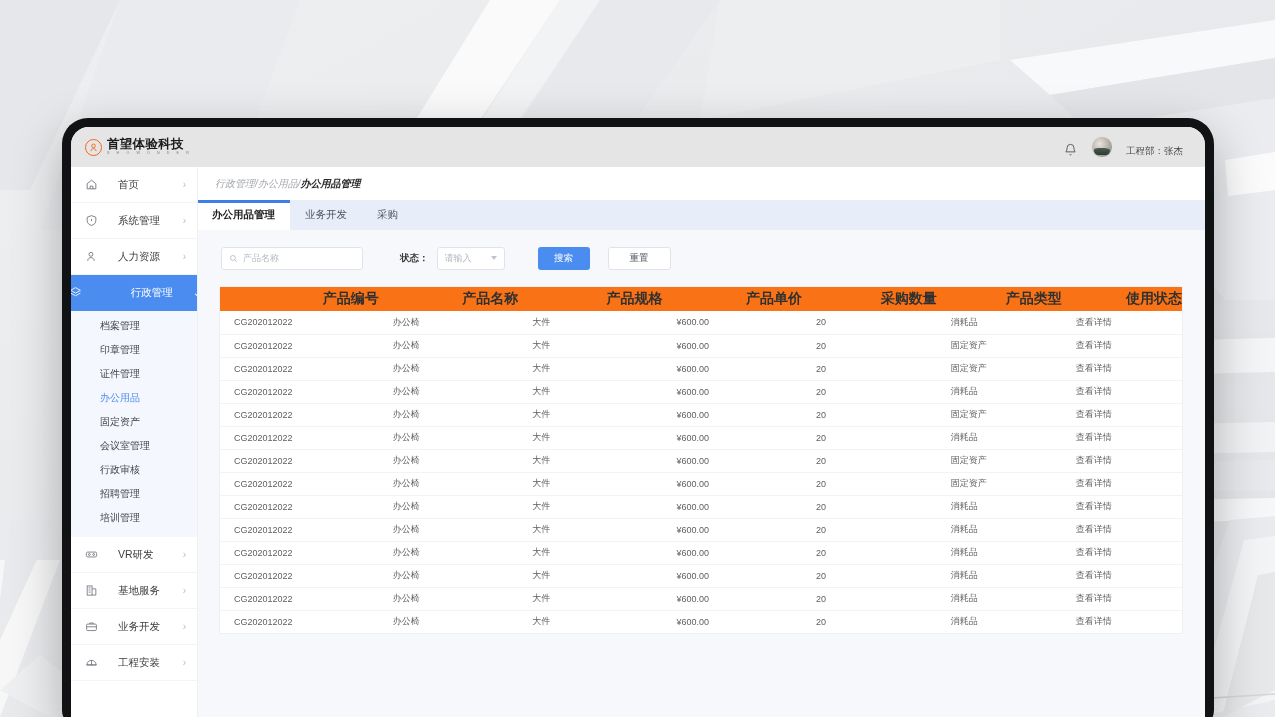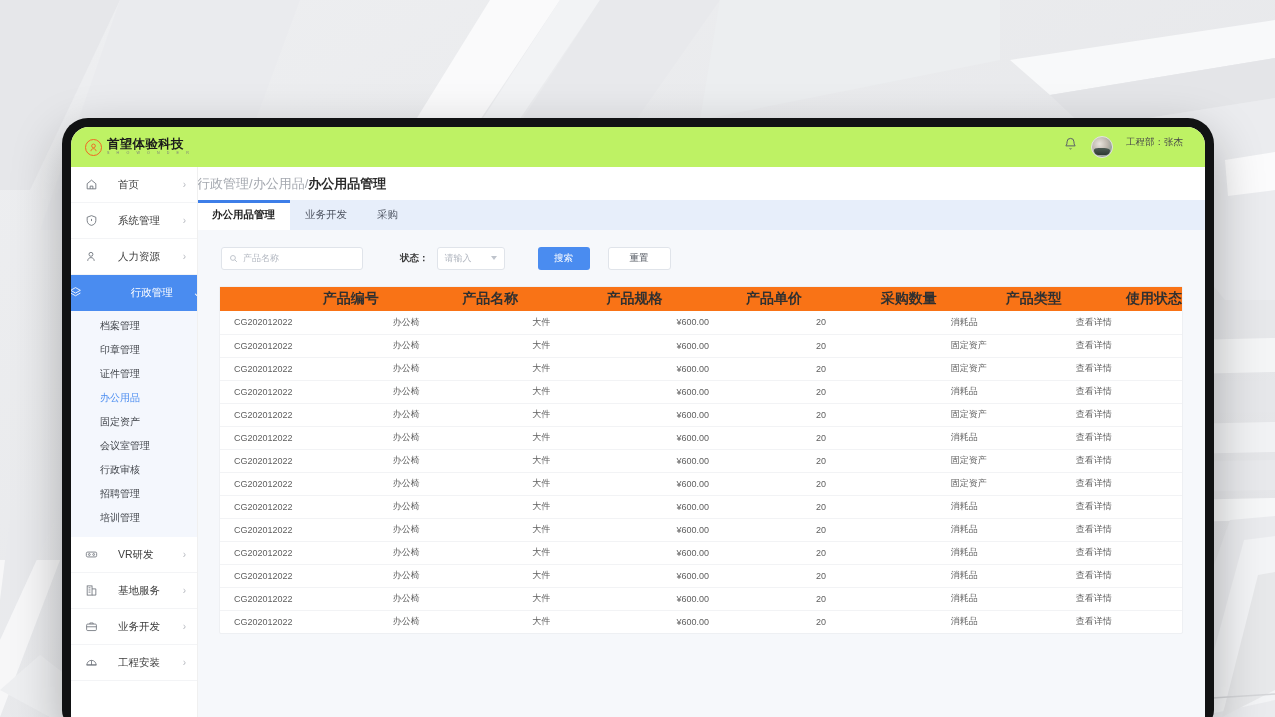--- a/index.html
+++ b/index.html
@@ -34,21 +34,21 @@
     display: flex;
     flex-direction: column;
   }
 
   
   .topbar {
     height: 40px;
     flex: 0 0 40px;
     display: flex;
     align-items: center;
-    background: #bef264;
+    background: #e5e5e5;
     padding: 0 22px 0 14px;
     position: relative;
     z-index: 6;
     gap: 16px;
   }
   .logo-wrap { display: flex; align-items: center; gap: 5px; width: 126px; }
   .logo-mark {
     width: 17px; height: 17px; border-radius: 50%;
     border: 1.6px solid #f26522;
     display: flex; align-items: center; justify-content: center;
@@ -58,21 +58,21 @@
   .logo-text { line-height: 1; }
   .logo-cn {
     font-size: 12.5px; font-weight: bold; color: #1b1b1b;
     letter-spacing: .3px; white-space: nowrap;
   }
   .logo-en {
     font-size: 3.6px; color: #7b7b7b; letter-spacing: 3.1px;
     margin-top: 1.5px; white-space: nowrap;
   }
   .topbar-right {
-    margin-left: auto; display: flex; align-items: flex-start; gap: 13px;
+    margin-left: auto; display: flex; align-items: flex-end; gap: 13px;
   }
   .bell { width: 15px; height: 16px; display: block; }
   .avatar {
     width: 22px; height: 22px; border-radius: 50%;
     background: radial-gradient(circle at 38% 34%, #e9e4dd 0%, #bdb6ad 45%, #8d9a93 75%, #5e6b63 100%);
     position: relative; overflow: hidden;
     border: 1px solid #e3e3e3;
   }
   .avatar::after {
     content: ""; position: absolute; left: 10%; bottom: 8%;
@@ -121,21 +121,22 @@
   
   .content {
     flex: 1 1 auto; min-width: 0;
     background: #f6f8fb;
     display: flex; flex-direction: column;
   }
   .breadcrumb {
     height: 33px; flex: 0 0 33px;
     background: #fff;
     display: flex; align-items: center;
-    font-size: 13px; color: #a4a8af;
+    padding-left: 18px;
+    font-size: 10px; color: #a4a8af; font-style: italic;
   }
   .breadcrumb .crumb-cur { color: #2b2b2b; font-weight: bold; }
 
   .tabbar {
     height: 30px; flex: 0 0 30px;
     background: #e7eefa;
     display: flex; align-items: stretch;
   }
   .tab {
     padding: 0 15px; display: flex; align-items: center;

